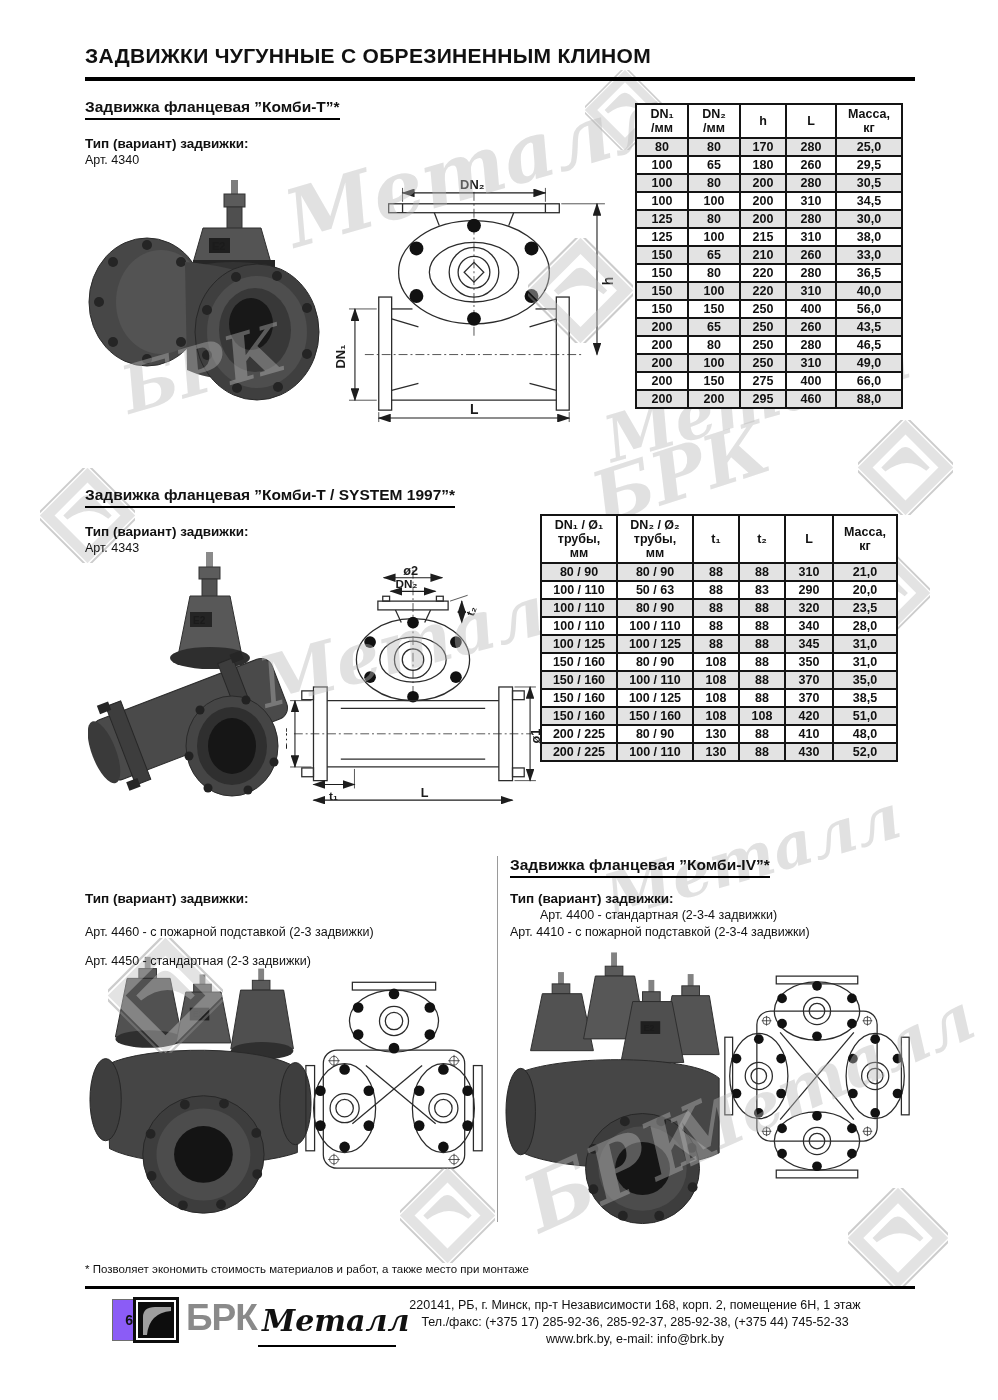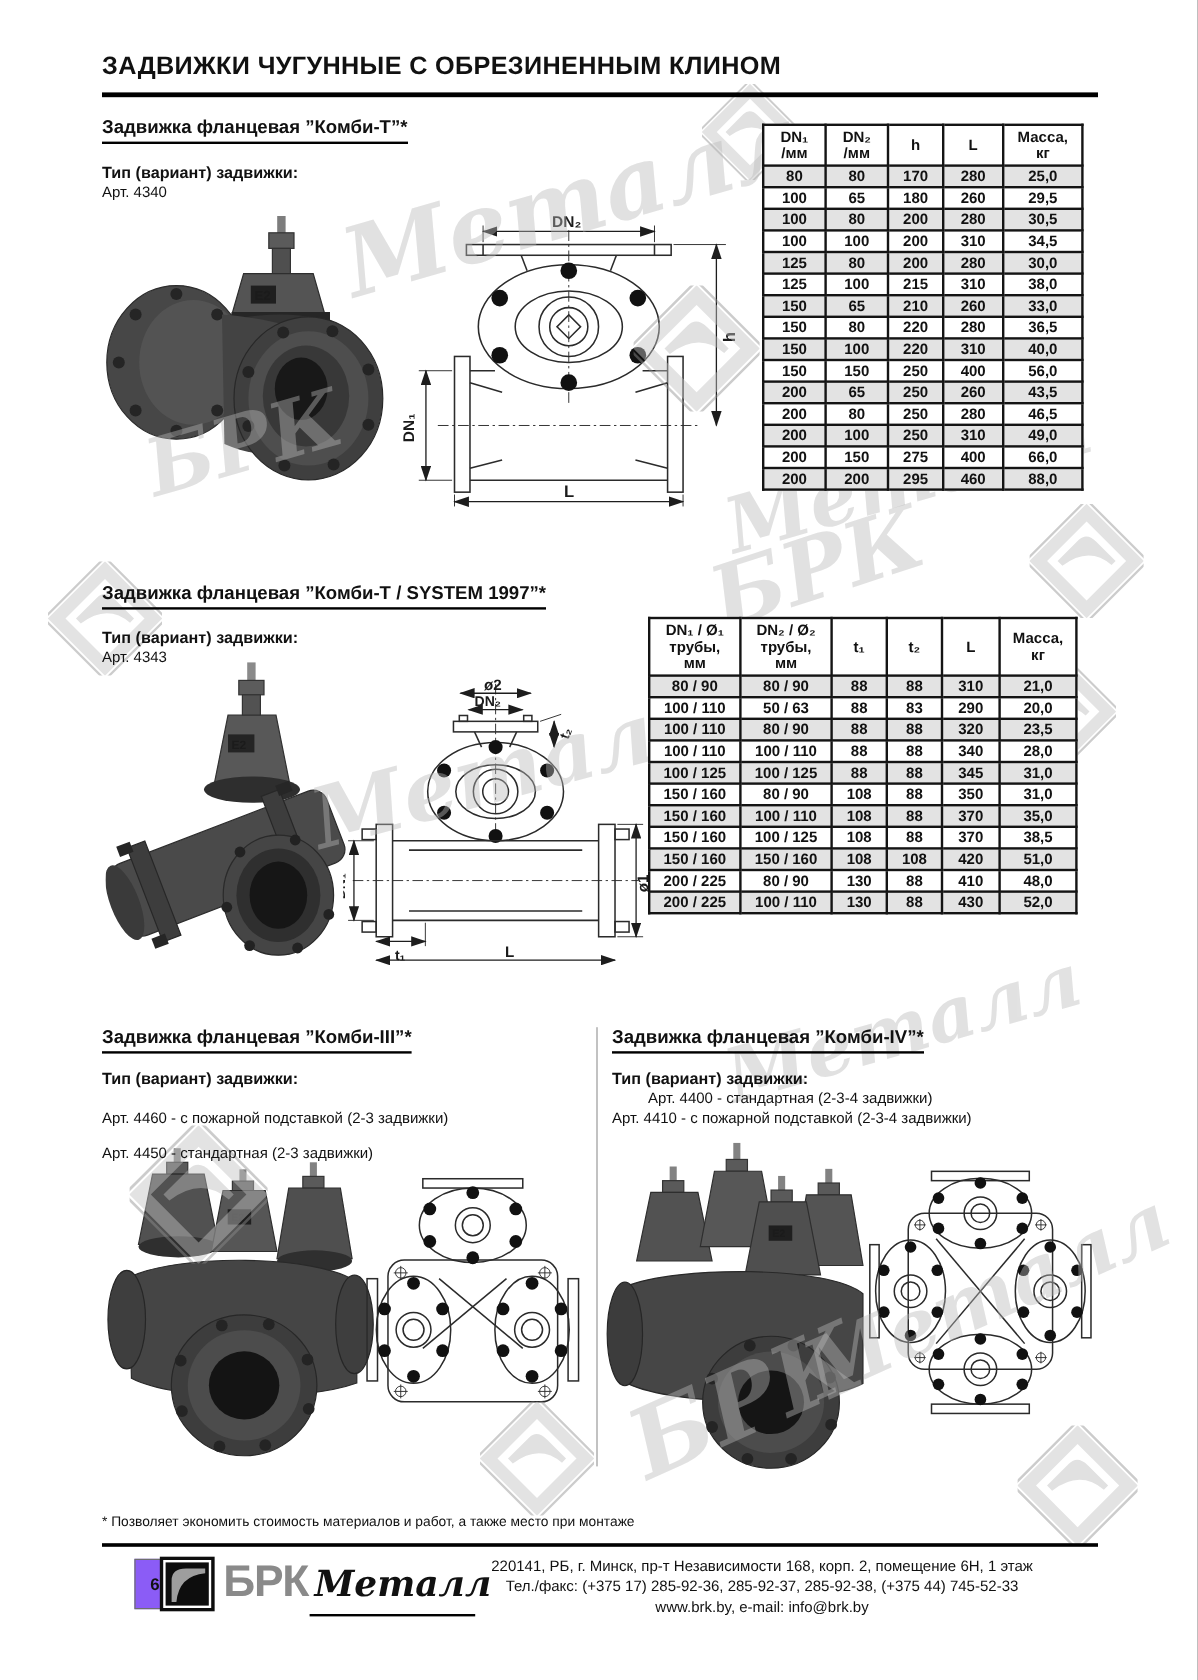--- a/index.html
+++ b/index.html
@@ -562,21 +562,20 @@
           <td>130</td>
           <td>88</td>
           <td>430</td>
           <td>52,0</td>
         </tr>
       </tbody>
   </table>
 
   <div class="abs divider"></div>
 
-  <div class="abs sec-title" style="left:85px;top:856px;">Задвижка фланцевая ”Комби-III”*</div>
   <div class="abs type-label" style="left:85px;top:891px;">Тип (вариант) задвижки:</div>
   <div class="abs art-line" style="left:85px;top:908px;margin-top:46px;">Арт. 4450 - стандартная (2-3 задвижки)</div>
   <div class="abs art-line" style="left:85px;top:925px;">Арт. 4460 - с пожарной подставкой (2-3 задвижки)</div>
 
   <div class="abs" style="left:88px;top:946px;z-index:1;">
     <svg width="225" height="278" viewBox="0 0 230 282">
       <rect x="58" y="10" width="6" height="14" fill="#828282"></rect>
       <rect x="52" y="22" width="18" height="10" fill="#5a5a5a" stroke="#333"></rect>
       <path d="M40,32 L84,32 L96,92 L28,92 Z" fill="#515151" stroke="#2e2e2e"></path>
       <ellipse cx="62" cy="94" rx="34" ry="9" fill="#2f2f2f"></ellipse>

